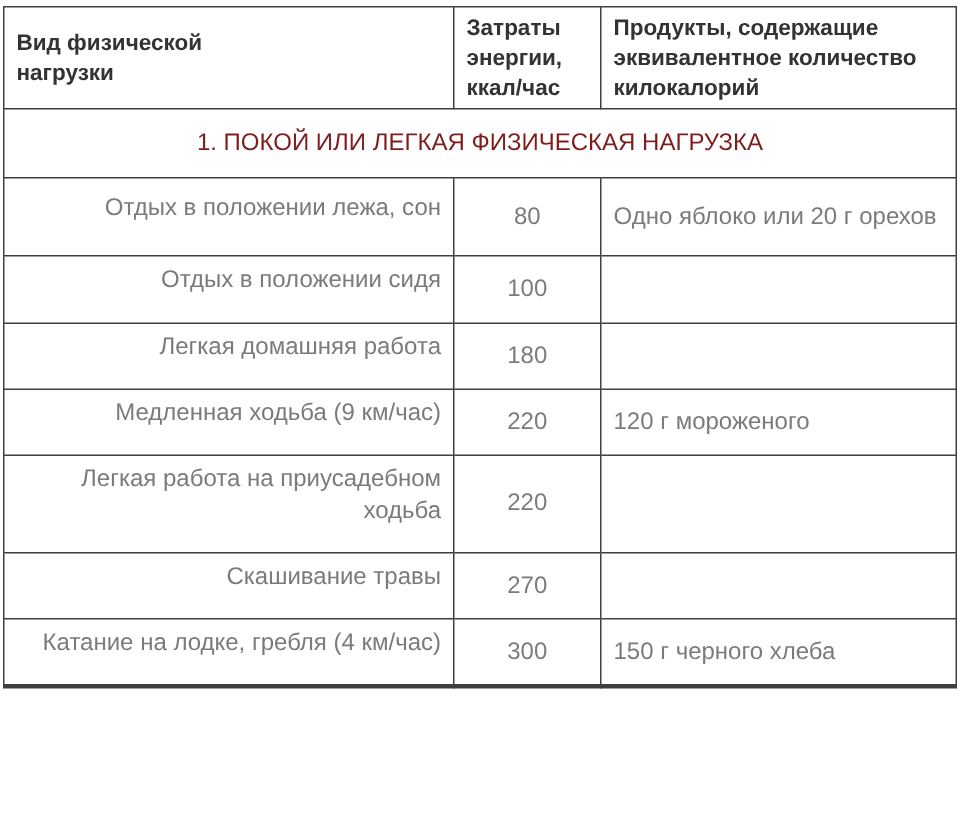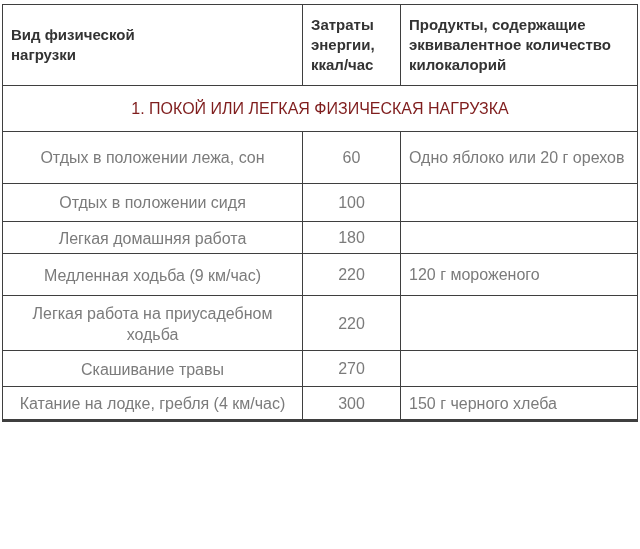--- a/index.html
+++ b/index.html
@@ -19,39 +19,39 @@
   }
   col.c1 { width: 300px; }
   col.c2 { width: 98px; }
   col.c3 { width: 237px; }
   th, td {
     border: 1px solid #3f3f3f;
     vertical-align: middle;
     line-height: 1.32;
   }
   
-  tr.header-row { height: 81px; }
+  tr.header-row { height: 68px; }
   th {
     font-size: 15px;
     font-weight: bold;
     color: #333333;
     text-align: left;
     padding: 4px 6px 4px 8px;
   }
   th .hdr1-inner { display: inline-block; max-width: 180px; }
   
   tr.section-row td {
     text-align: center;
     font-size: 16px;
     color: #7f1d1d;
     padding: 4px 6px;
   }
   
   tr.body-row td { font-size: 16px; color: #7b7b7b; }
-  td.cell-activity { padding: 5px 8px 4px 8px; text-align: center; }
+  td.cell-activity { padding: 5px 8px 17px 8px; text-align: right; }
   td.cell-kcal     { padding: 5px 2px; text-align: center; }
   td.cell-food     { padding: 5px 6px 5px 8px; text-align: left; }
 </style>
 </head>
 <body>
 
 <table class="energy-table">
   <colgroup>
     <col class="c1">
       <col class="c2">
@@ -66,21 +66,21 @@
       <th>Продукты, содержащие эквивалентное количество килокалорий</th>
     </tr>
   </thead>
   <tbody>
 
     <tr class="section-row" style="height:46px">
       <td colspan="3">1. ПОКОЙ ИЛИ ЛЕГКАЯ ФИЗИЧЕСКАЯ НАГРУЗКА</td>
     </tr>
     <tr class="body-row" style="height:52px">
       <td class="cell-activity">Отдых в положении лежа, сон</td>
-      <td class="cell-kcal">60</td>
+      <td class="cell-kcal">80</td>
       <td class="cell-food">Одно яблоко или 20 г орехов</td>
     </tr>
     <tr class="body-row" style="height:38px">
       <td class="cell-activity">Отдых в положении сидя</td>
       <td class="cell-kcal">100</td>
       <td class="cell-food"></td>
     </tr>
     <tr class="body-row" style="height:18px">
       <td class="cell-activity">Легкая домашняя работа</td>
       <td class="cell-kcal">180</td>

